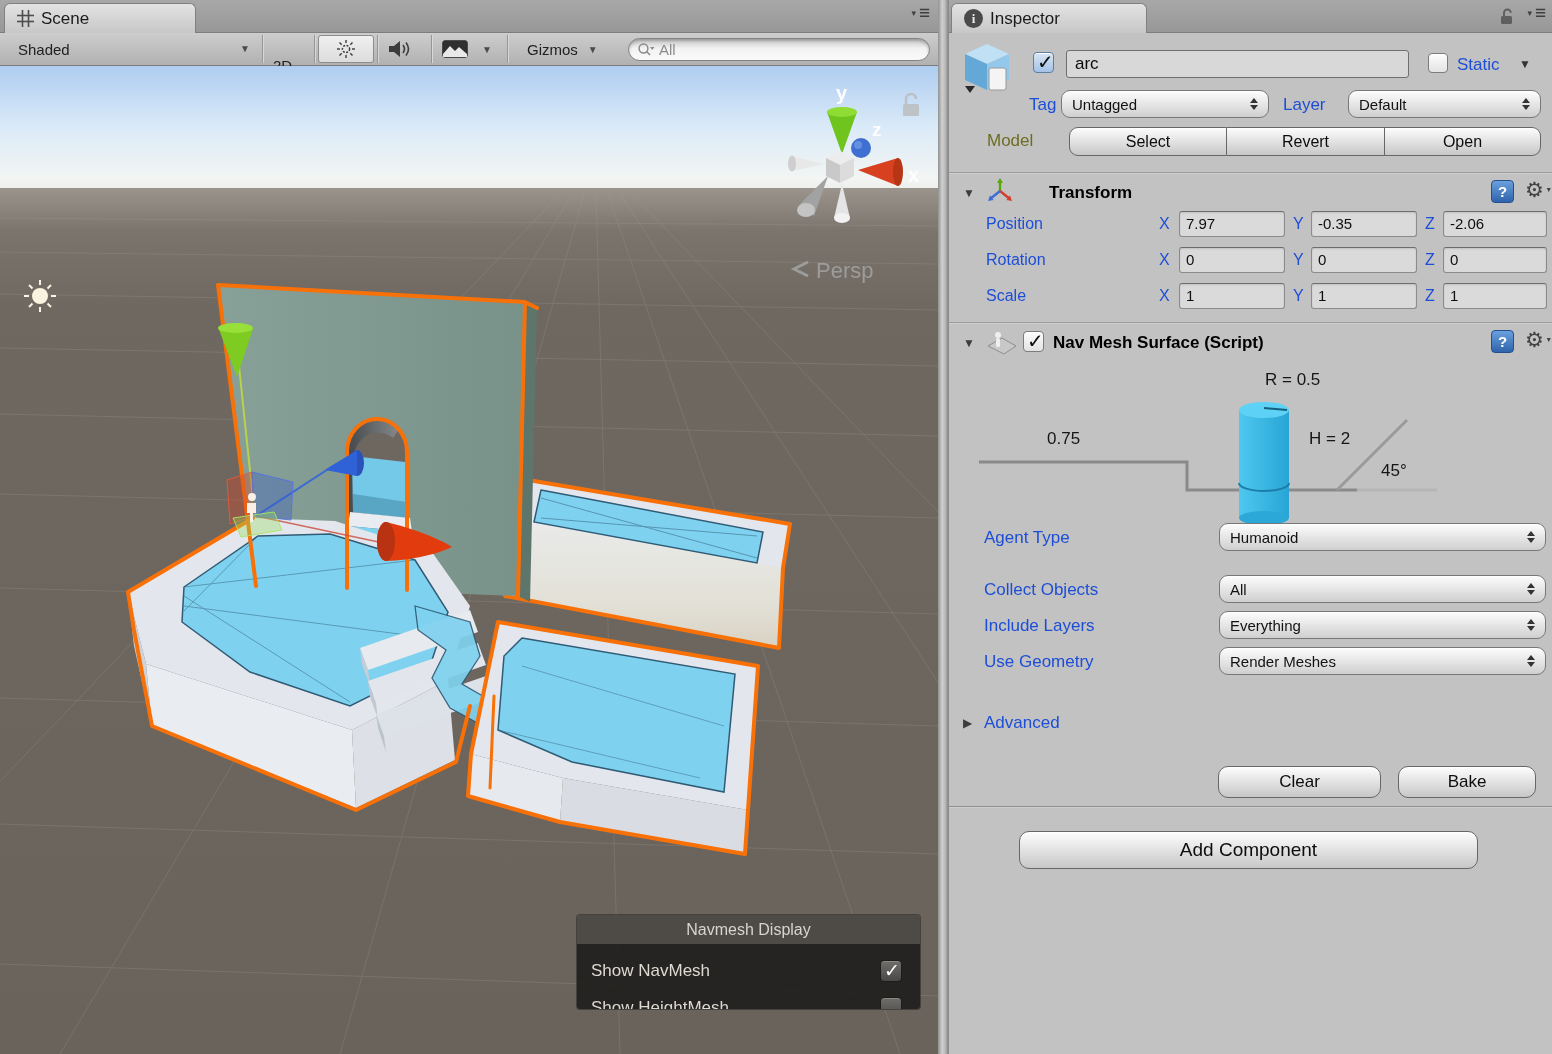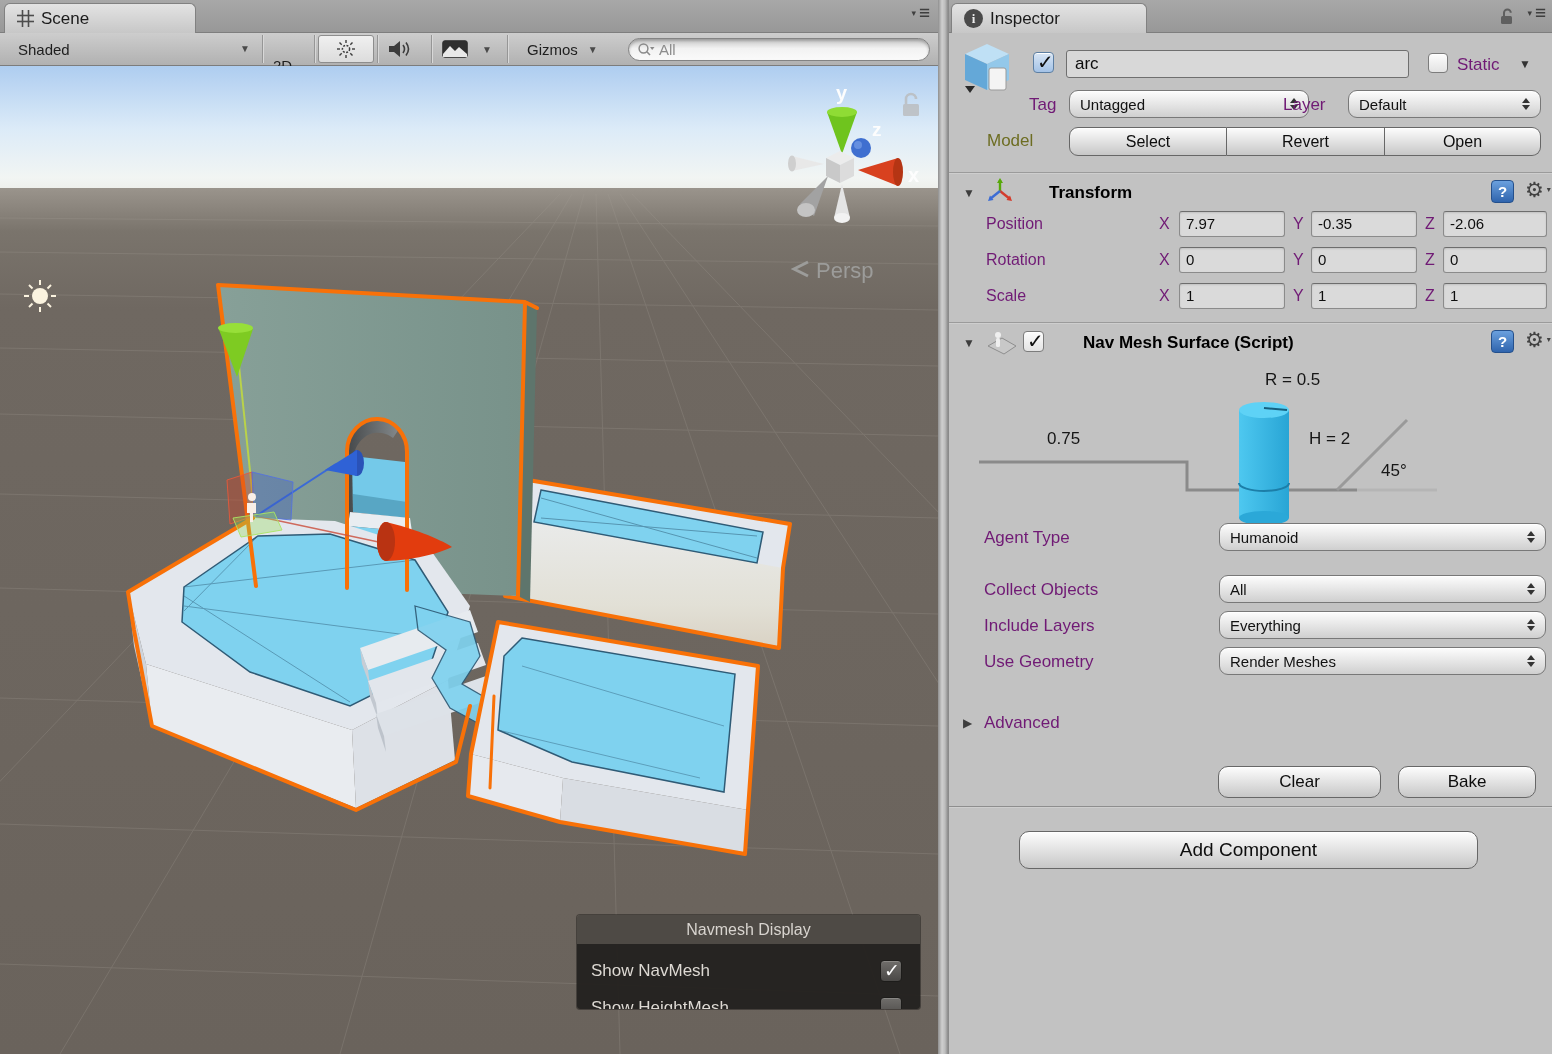--- a/index.html
+++ b/index.html
@@ -31,21 +31,21 @@
   .nm-body { height:94px; background:rgba(35,33,31,.95); padding:8px 12px 0 14px; }
   .nm-row { height:37px; display:flex; align-items:center; color:#ddd9d3; font-size:17px; }
   .dcb { width:22px; height:22px; margin-left:auto; margin-right:6px; border-radius:4px; border:1px solid #1d1c1a; background:linear-gradient(#706e6b,#4a4846); box-shadow:inset 0 1px 0 rgba(255,255,255,.18); position:relative; }
   .dcb.checked::after { content:"✓"; position:absolute; left:3px; top:-2px; color:#fff; font-size:19px; font-weight:bold; }
 
   
   .splitter { position:absolute; left:938px; top:0; width:10px; height:1054px; background:linear-gradient(90deg,#8f8f8f,#cfcfcf 40%,#bdbdbd 70%,#8a8a8a); }
 
   
   .inspector { position:absolute; left:948px; top:0; width:604px; height:1054px; background:#c2c2c2; border-left:1px solid #8a8a8a; }
-  .insp-label { position:absolute; font-size:16px; color:#701a75; }
+  .insp-label { position:absolute; font-size:16px; color:#1d4ed8; }
   .bold-title { font-weight:bold; font-size:17px; color:#000; }
   .foldout { position:absolute; font-size:12px; color:#3d3d3d; }
   .tfield { position:absolute; height:26px; line-height:24px; background:#dadada; border:1px solid #8b8b8b; border-top-color:#6d6d6d; border-radius:3px; padding:0 6px; font-size:15px; color:#0e0e0e; box-shadow:inset 0 1px 2px rgba(0,0,0,.12); }
   .namefield { position:absolute; background:#d8d8d8; border:1px solid #6f6f6f; border-radius:3px; padding:0 8px; font-size:17px; color:#0c0c0c; display:flex; align-items:center; }
   .dropdown { position:absolute; height:28px; border-radius:9px; border:1px solid #787878; background:linear-gradient(#fdfdfd,#cfcfcf); box-shadow:inset 0 1px 0 #fff; display:flex; align-items:center; padding:0 10px; font-size:15px; color:#121212; }
   .dd-ud { margin-left:auto; display:flex; flex-direction:column; align-items:center; gap:2px; }
   .dd-ud i { width:0; height:0; border:4px solid transparent; display:block; }
   .dd-ud i.up { border-bottom:5px solid #333; border-top:none; }
   .dd-ud i.dn { border-top:5px solid #333; border-bottom:none; }
   .ubtn { position:absolute; border-radius:9px; border:1px solid #676767; background:linear-gradient(#fdfdfd,#c7c7c7); box-shadow:inset 0 1px 0 #fff; display:flex; align-items:center; justify-content:center; font-size:16px; color:#0d0d0d; }
@@ -380,21 +380,21 @@
     </svg>
     <span class="cb blue checked" style="left:84px; top:52px;"></span>
     <div class="namefield" style="left:117px; top:50px; width:343px; height:28px;">
       <span>arc</span>
     </div>
     <span class="cb" style="left:479px; top:53px; width:20px; height:20px;"></span>
     <span class="insp-label" style="left:508px; top:55px; font-size:17px;">Static</span>
     <span style="position:absolute; left:570px; top:57px; font-size:12px; color:#333;">▼</span>
 
     <span class="insp-label" style="left:80px; top:95px; font-size:17px;">Tag</span>
-    <div class="dropdown" style="left:120px; top:90px; width:240px;text-align:center;">
+    <div class="dropdown" style="left:112px; top:90px; width:208px;text-align:center;">
       <span>Untagged</span>
       <span class="dd-ud">
           <i class="up"></i>
           <i class="dn"></i>
         </span>
     </div>
     <span class="insp-label" style="left:334px; top:95px; font-size:17px;">Layer</span>
     <div class="dropdown" style="left:399px; top:90px; width:193px;">
       <span>Default</span>
       <span class="dd-ud">
@@ -455,21 +455,21 @@
 
     <div class="hsep" style="top:322px;"></div>
 
     <span class="foldout" style="left:14px; top:336px;">▼</span>
     <svg width="30" height="26" viewBox="0 0 30 26" style="position:absolute; left:38px; top:330px;">
       <polygon points="15,8 29,16 17,24 1,16" fill="#c8c8c8" stroke="#8e8e8e"></polygon>
       <circle cx="11" cy="5" r="3" fill="#efefef"></circle>
         <rect x="9" y="8" width="4" height="9" rx="1.5" fill="#efefef"></rect>
     </svg>
     <span class="cb checked" style="left:74px; top:331px;"></span>
-    <span class="insp-label bold-title" style="position:absolute; left:104px; top:333px;margin-left:30px;">Nav Mesh Surface (Script)</span>
+    <span class="insp-label bold-title" style="position:absolute; left:104px; top:333px;">Nav Mesh Surface (Script)</span>
     <span class="help-ic" style="left:542px; top:330px;">?</span>
     <span class="gear-ic" style="left:576px; top:330px;">⚙</span>
 
     <div style="position:absolute; left:20px; top:365px; width:560px; height:160px;">
       <svg width="560" height="160" viewBox="0 0 560 160">
         <polyline points="10,97 218,97 218,125 388,125" fill="none" stroke="#8a8a8a" stroke-width="3"></polyline>
         <line x1="388" y1="125" x2="468" y2="125" stroke="#b5b5b5" stroke-width="3"></line>
         <line x1="368" y1="125" x2="438" y2="55" stroke="#9a9a9a" stroke-width="3"></line>
         <rect x="270" y="45" width="50" height="108" fill="url(#dcyl)"></rect>
         <defs>

